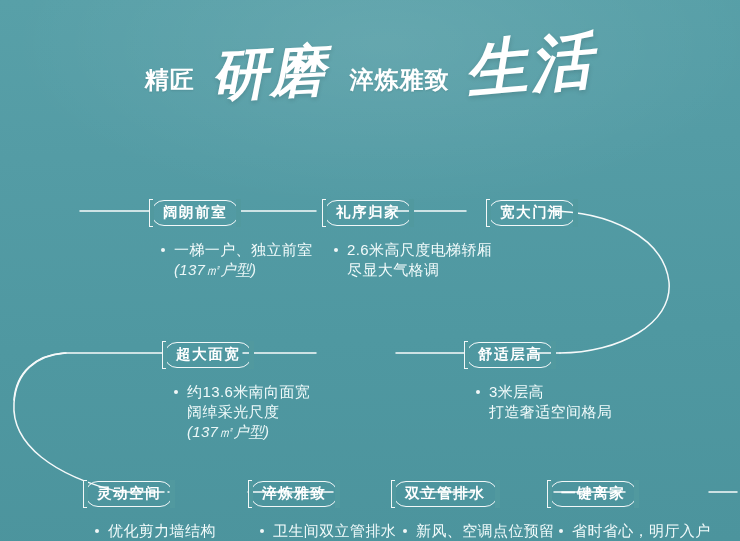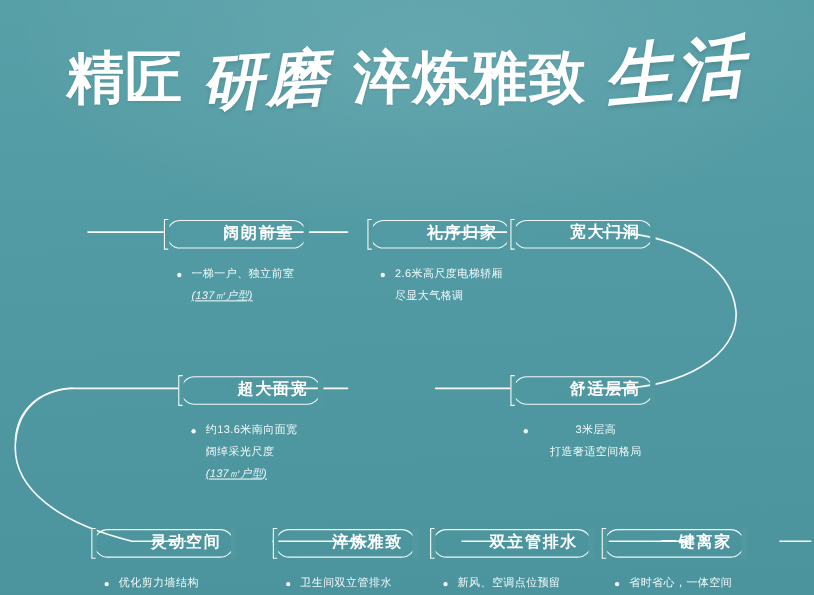--- a/index.html
+++ b/index.html
@@ -28,21 +28,21 @@
     white-space: nowrap;
     color: #ffffff;
     user-select: none;
   }
   #title span {
     display: inline-block;
     vertical-align: baseline;
     color: #fff;
   }
   .t-reg {
-    font-size: 52px;
+    font-size: 24px;
     font-weight: 700;
     letter-spacing: 1px;
     line-height: 1;
     text-shadow: 0 1px 2px rgba(0,0,0,0.10);
   }
   .t-brush {
     font-family: "DejaVu Serif", "Liberation Serif", serif;
     font-size: 56px;
     font-weight: 700;
     font-style: italic;
@@ -106,53 +106,52 @@
     position: absolute;
     top: -2px;
     height: calc(100% + 4px);
     width: 4px;
     border-top: 1.4px solid rgba(255,255,255,0.93);
     border-bottom: 1.4px solid rgba(255,255,255,0.93);
     box-sizing: border-box;
   }
   .node-box .cap.l { left: -3px; border-left: 1.4px solid rgba(255,255,255,0.93); }
   .node-box .cap.r { right: -3px; border-right: 0; border-top: 0; border-bottom: 0; }
-  .node-box .lbl { position: relative; z-index: 2; margin-left: 40px; }
+  .node-box .lbl { position: relative; z-index: 2; }
 
   .bullets {
     margin-top: 14px;
     margin-left: 10px;
     padding: 0;
     list-style: none;
   }
   .bullets li {
     position: relative;
     padding-left: 13px;
     margin-bottom: 3px;
-    font-size: 10px;
+    font-size: 15px;
     line-height: 20px;
     color: #f2fbfb;
     letter-spacing: 0.4px;
     white-space: nowrap;
   }
   .bullets li .dot {
     position: absolute;
     left: 0;
     top: 8px;
     width: 4px; height: 4px;
     border-radius: 50%;
     background: #ffffff;
     opacity: 0.92;
   }
   .bullets li .sub {
     display: block;
     font-style: italic;
     letter-spacing: 0.3px;
     opacity: 0.96;
-    text-decoration: underline;
   }
   .bullets li .ln2 {
     display: block;
     letter-spacing: 0.4px;
   }
 </style>
 </head>
 <body>
 
 <div id="stage">
@@ -201,36 +200,36 @@
     </div>
     <ul class="bullets">
       <li>
         <span class="dot"></span>
         <span>一梯一户、独立前室</span>
         <span class="sub">(137㎡户型)</span>
       </li>
     </ul>
   </div>
 
-  <div class="node" style="left:336px; top:200px;">
+  <div class="node" style="left:324px; top:200px;">
     <div class="node-box">
       <span class="cap l"></span>
       <span class="cap r"></span>
       <span class="lbl">礼序归家</span>
     </div>
     <ul class="bullets">
       <li>
         <span class="dot"></span>
         <span>2.6米高尺度电梯轿厢</span>
         <span class="ln2">尽显大气格调</span>
       </li>
     </ul>
   </div>
 
-  <div class="node" style="left:466px; top:200px;font-family:Liberation Mono, monospace;">
+  <div class="node" style="left:488px; top:200px;">
     <div class="node-box">
       <span class="cap l"></span>
       <span class="cap r"></span>
       <span class="lbl">宽大门洞</span>
     </div>
   </div>
 
   <div class="node" style="left:164px; top:342px;">
     <div class="node-box">
       <span class="cap l"></span>
@@ -241,21 +240,21 @@
       <li>
         <span class="dot"></span>
         <span>约13.6米南向面宽</span>
         <span class="ln2">阔绰采光尺度</span>
         <span class="sub">(137㎡户型)</span>
       </li>
     </ul>
   </div>
 
 
-  <div class="node" style="left:466px; top:342px;text-align:center;">
+  <div class="node" style="left:466px; top:342px;">
     <div class="node-box">
       <span class="cap l"></span>
       <span class="cap r"></span>
       <span class="lbl">舒适层高</span>
     </div>
     <ul class="bullets">
       <li>
         <span class="dot"></span>
         <span>3米层高</span>
         <span class="ln2">打造奢适空间格局</span>
@@ -310,18 +309,18 @@
 
   <div class="node" style="left:549px; top:481px;">
     <div class="node-box">
       <span class="cap l"></span>
       <span class="cap r"></span>
       <span class="lbl">一键离家</span>
     </div>
     <ul class="bullets">
       <li>
         <span class="dot"></span>
-        <span>省时省心，一体空间</span>
+        <span>省时省心，明厅入户</span>
       </li>
     </ul>
   </div>
 
 </div>
 
 </body></html>

